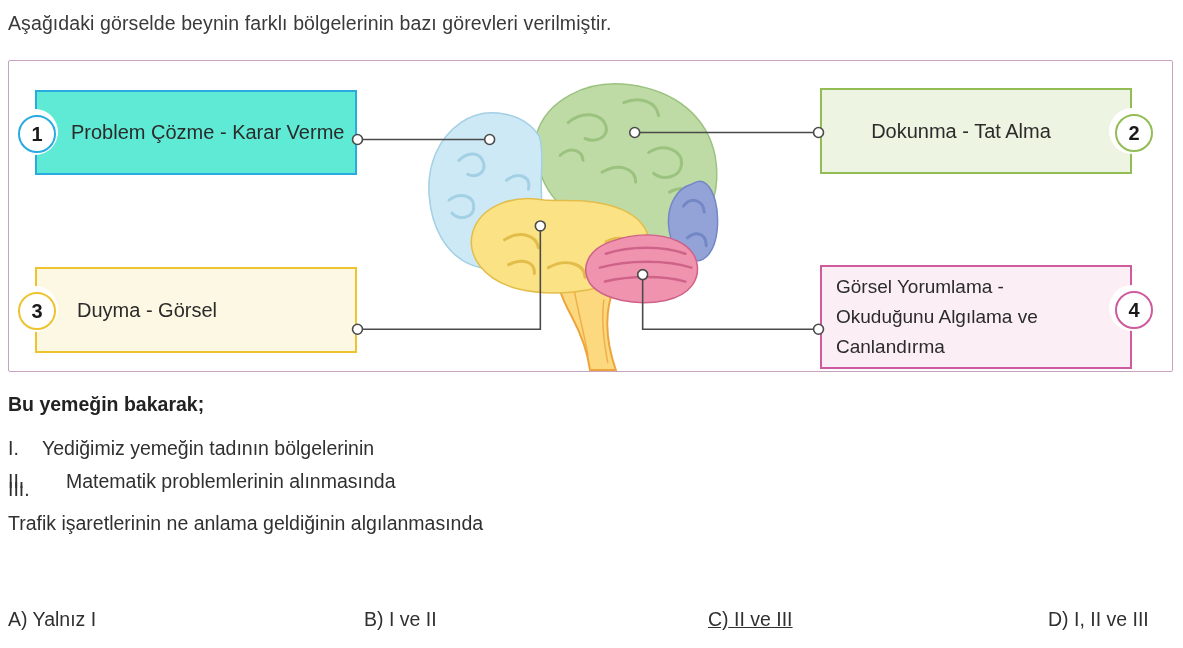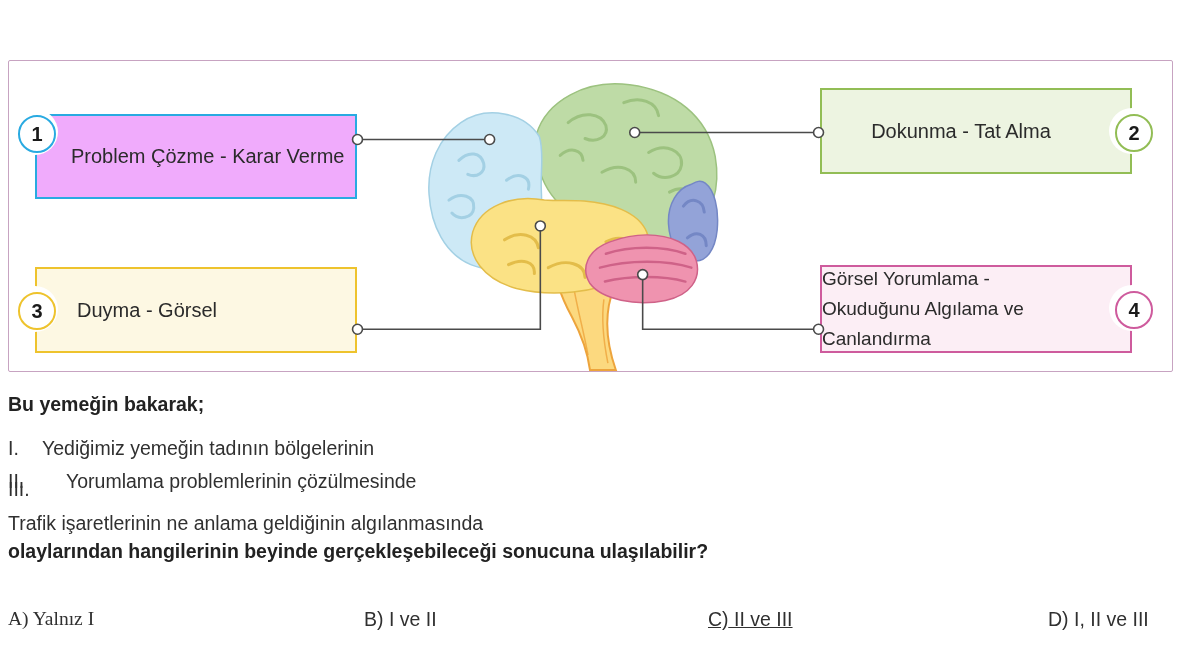--- a/index.html
+++ b/index.html
@@ -40,21 +40,21 @@
     border: 2px solid;
     display: flex;
     align-items: center;
     font-size: 20px;
     color: #2b2b2b;
     z-index: 1;
   }
   .box1 { left: 26px; top: 29px;  width: 322px; height: 85px; padding-left: 34px; }
   .box2 { left: 811px; top: 27px; width: 312px; height: 86px; justify-content: center; padding-right: 30px; }
   .box3 { left: 26px; top: 206px; width: 322px; height: 86px; padding-left: 40px; }
-  .box4 { left: 811px; top: 204px; width: 312px; height: 88px; padding-left: 0; padding-right: 48px;
+  .box4 { left: 811px; top: 204px; width: 312px; height: 104px; padding-left: 14px; padding-right: 48px;
           font-size: 19px; line-height: 30px; }
   .badge-halo {
     position: absolute; width: 46px; height: 46px;
     background: #ffffff; border-radius: 50%;
     z-index: 3;
   }
   .badge {
     position: absolute; width: 34px; height: 34px;
     background: #ffffff; border: 2.5px solid;
     border-radius: 50%;
@@ -85,34 +85,35 @@
   .item .numeral { width: 34px; flex: 0 0 34px; }
   .stem {
     position: absolute; left: 8px; top: 540px;
     font-size: 19.5px; font-weight: bold; color: #222222;
   }
   .option {
     position: absolute; top: 608px;
     font-size: 19.5px; color: #303030;
     white-space: nowrap; cursor: default;
   }
-  .opt-a { left: 8px; font-family: Liberation Serif, serif; }
+  .opt-a { left: 8px; }
   .opt-b { left: 364px; }
   .opt-c { left: 708px; text-decoration: underline; }
   .opt-d { left: 1048px; }
 </style>
 </head>
 <body>
 
 <div class="page">
 
+  <div class="intro">Aşağıdaki görselde beynin farklı bölgelerinin bazı görevleri verilmiştir.</div>
 
   <div class="frame">
 
-    <div class="lbox box1" style="border-color: rgb(41, 170, 225); background-color: #f0abfc; margin-top: 24px;">
+    <div class="lbox box1" style="border-color: rgb(41, 170, 225); background-color: #5eead4;">
       <span>Problem Çözme - Karar Verme</span>
     </div>
     <div class="lbox box2" style="border-color: rgb(146, 189, 85); background-color: rgb(237, 244, 225); text-align: center;">
       <span>Dokunma - Tat Alma</span>
     </div>
     <div class="lbox box3" style="border-color: rgb(238, 195, 45); background-color: rgb(253, 248, 227);">
       <span>Duyma - Görsel</span>
     </div>
     <div class="lbox box4" style="border-color: rgb(206, 91, 157); background-color: rgb(252, 238, 245);">
       <span>Görsel Yorumlama - Okuduğunu Algılama ve Canlandırma</span>
@@ -204,28 +205,27 @@
   </div>
 
   <div class="lead">Bu yemeğin bakarak;</div>
 
   <div class="item item-1">
     <span class="numeral">I.</span>
     <span>Yediğimiz yemeğin tadının bölgelerinin</span>
   </div>
   <div class="item item-2">
     <span class="numeral">II.</span>
-    <span>Yorumlama problemlerinin çözülmesinde</span>
+    <span>Matematik problemlerinin alınmasında</span>
   </div>
   <div class="item item-3">
     <span class="numeral">III.</span>
     <span>Trafik işaretlerinin ne anlama geldiğinin algılanmasında</span>
   </div>
 
-  <div class="stem">olaylarından hangilerinin beyinde gerçekleşebileceği sonucuna ulaşılabilir?</div>
 
   <div class="option opt-a">
     <span>A)</span>
     <span>Yalnız I</span>
   </div>
   <div class="option opt-b">
     <span>B)</span>
     <span>I ve II</span>
   </div>
   <div class="option opt-c">

